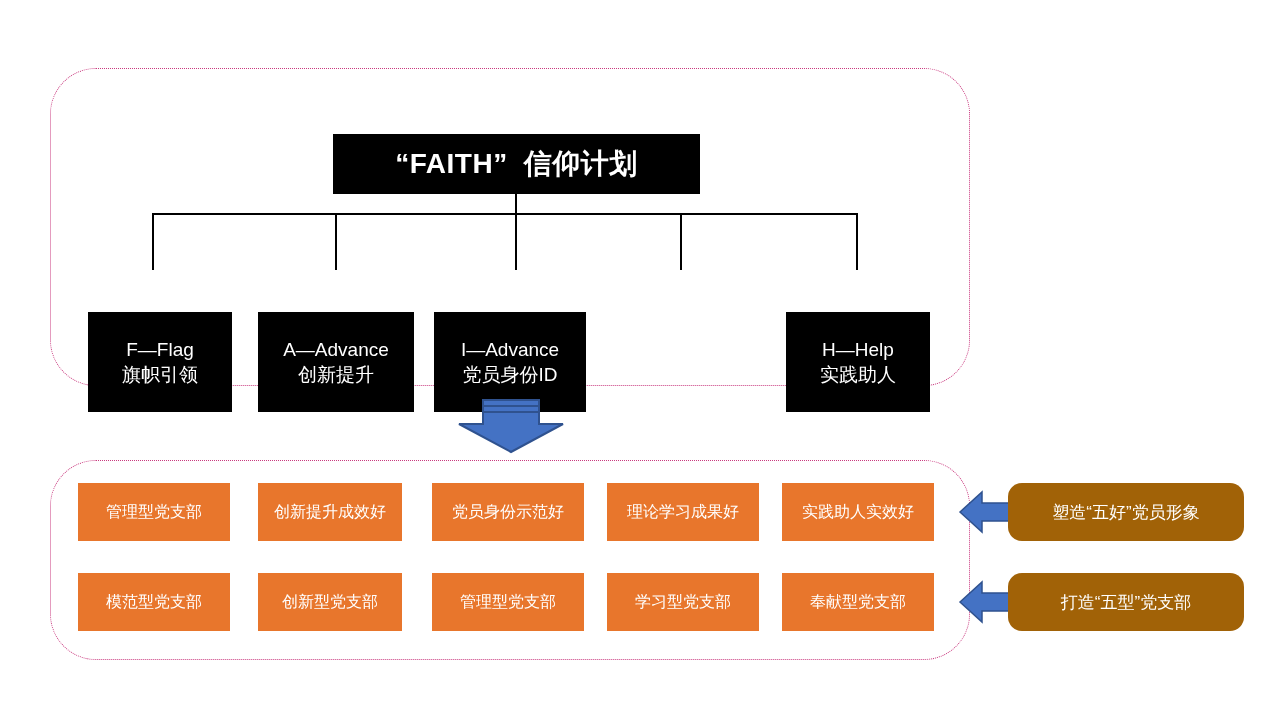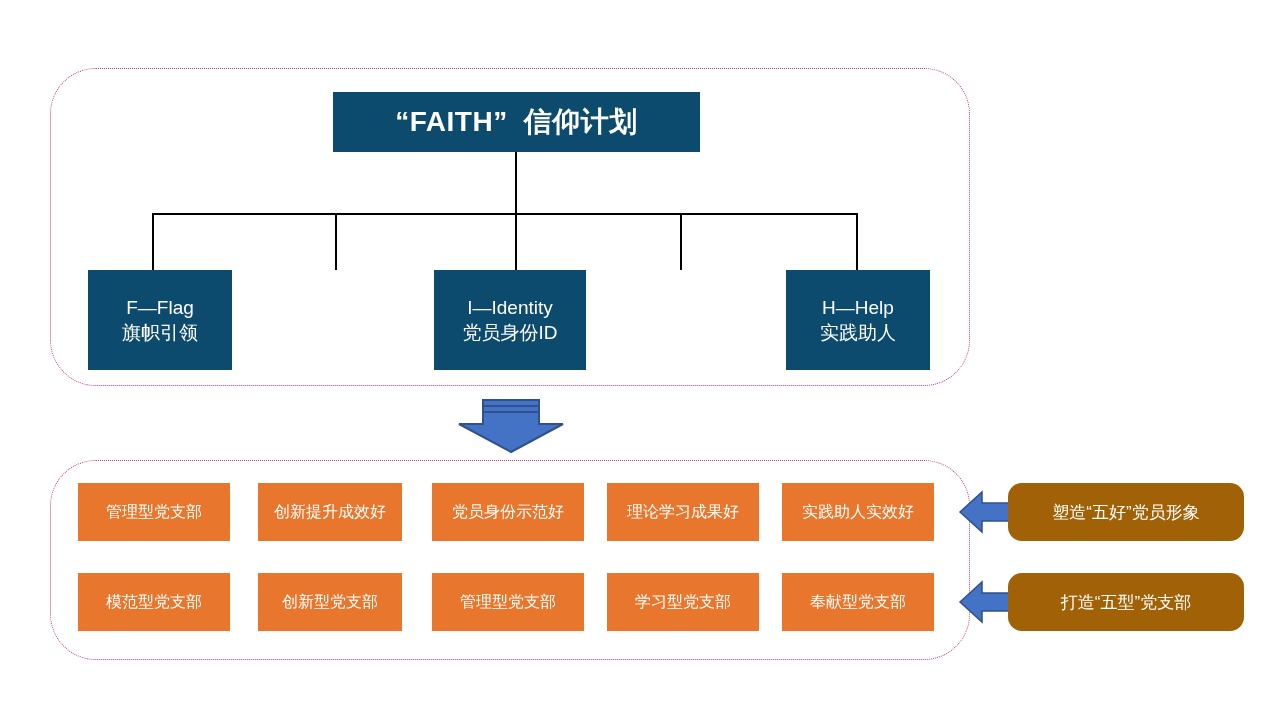--- a/index.html
+++ b/index.html
@@ -47,28 +47,29 @@
   .connector {
     position: absolute;
     background: #000000;
   }
   .v-line { width: 2px; }
   .h-line { height: 2px; }
 
   
   .mbox {
     position: absolute;
-    background: #0c4a6e;
+    background: #000000;
     color: #ffffff;
     display: flex;
     flex-direction: column;
     align-items: center;
     justify-content: center;
     box-sizing: border-box;
     text-align: center;
+    margin-top: 42px;
   }
   #title-box {
     left: 333px;
     top: 92px;
     width: 367px;
     height: 60px;
     font-size: 28px;
     font-weight: bold;
     letter-spacing: 0.5px;
     flex-direction: row;
@@ -170,22 +171,26 @@
   <div class="connector v-line" style="left:152px; top:213px; height:57px;"></div>
   <div class="connector v-line" style="left:335px; top:213px; height:57px;"></div>
   <div class="connector v-line" style="left:515px; top:213px; height:57px;"></div>
   <div class="connector v-line" style="left:680px; top:213px; height:57px;"></div>
   <div class="connector v-line" style="left:856px; top:213px; height:57px;"></div>
 
   <div class="mbox leaf-box" id="leaf-0">
     <span class="leaf-en">F—Flag</span>
     <span class="leaf-cn">旗帜引领</span>
   </div>
+  <div class="mbox leaf-box" id="leaf-1">
+    <span class="leaf-en">A—Advance</span>
+    <span class="leaf-cn">创新提升</span>
+  </div>
   <div class="mbox leaf-box" id="leaf-2">
-    <span class="leaf-en">I—Identity</span>
+    <span class="leaf-en">I—Advance</span>
     <span class="leaf-cn">党员身份ID</span>
   </div>
   <div class="mbox leaf-box" id="leaf-4">
     <span class="leaf-en">H—Help</span>
     <span class="leaf-cn">实践助人</span>
   </div>
 
   <svg id="down-arrow" viewBox="0 0 112 62">
     <polygon points="28,8 84,8 84,32 108,32 56,60 4,32 28,32" fill="#4472C4" stroke="#2F528F" stroke-width="2"></polygon>
     <line x1="28" y1="14" x2="84" y2="14" stroke="#2F528F" stroke-width="2"></line>

